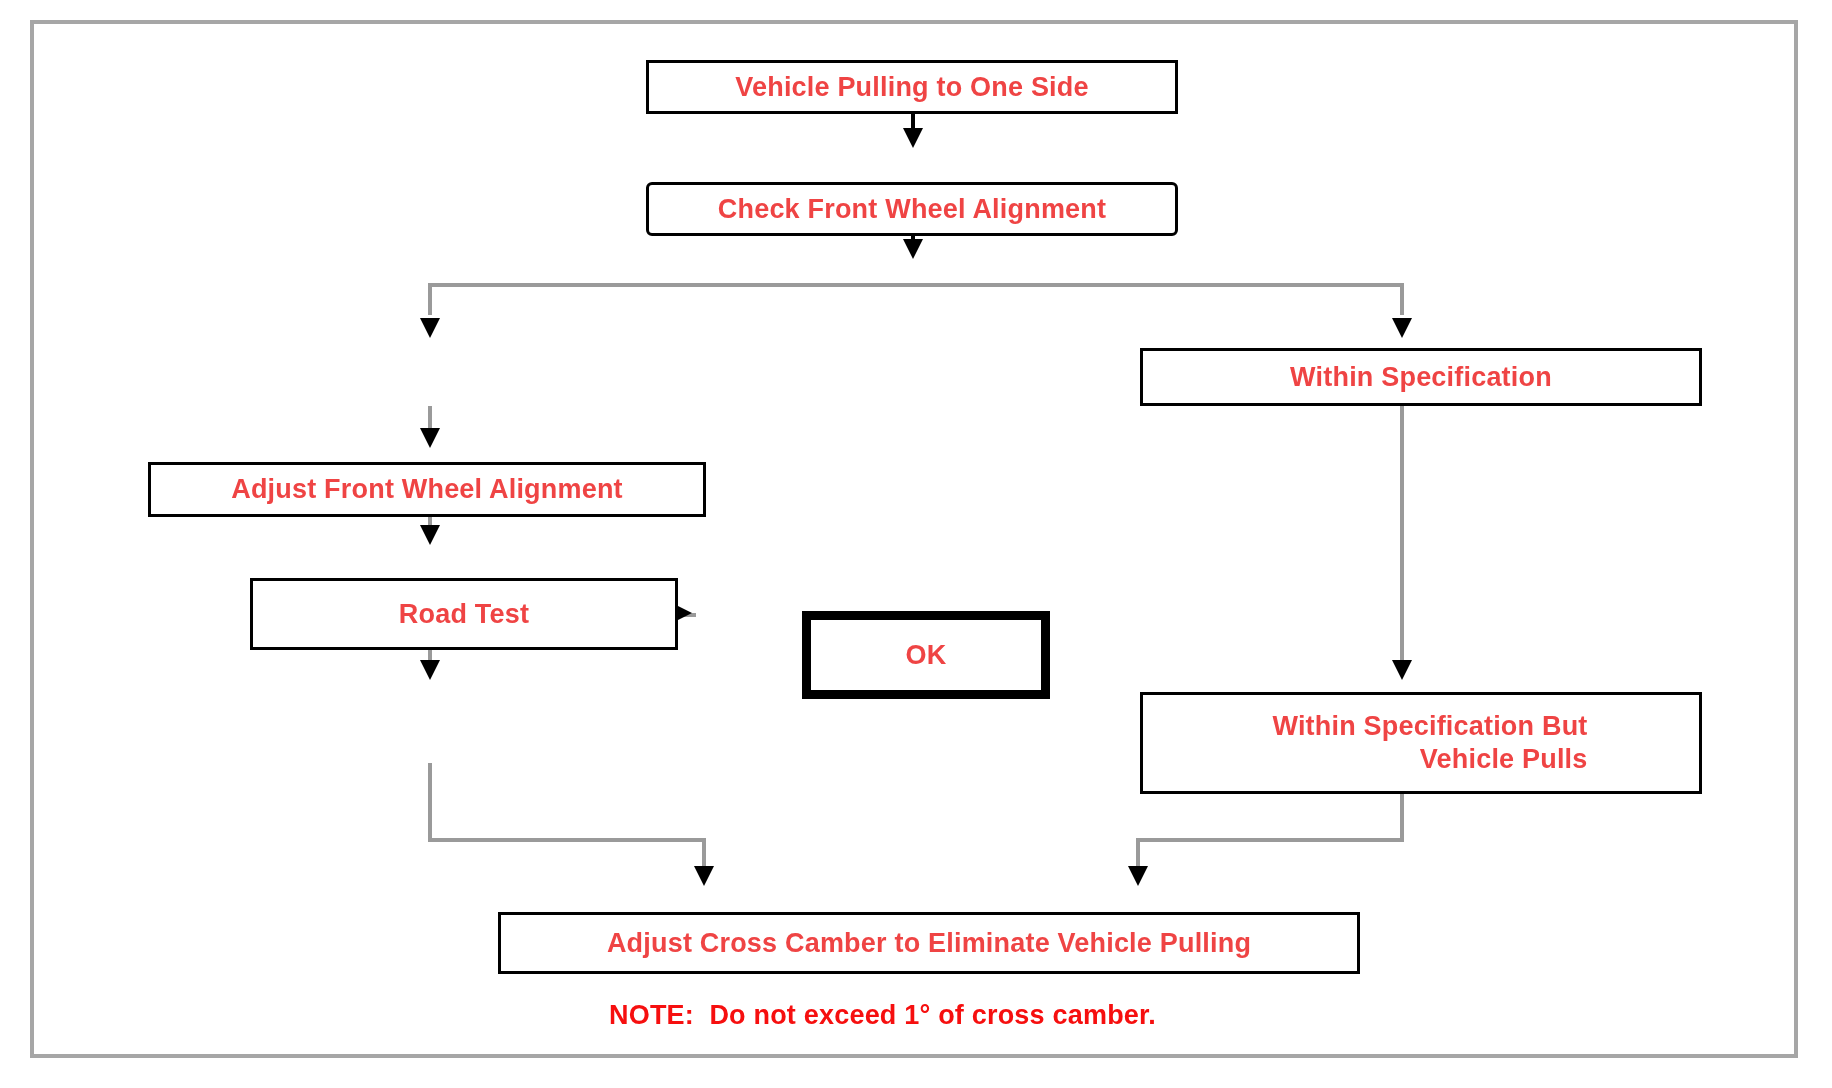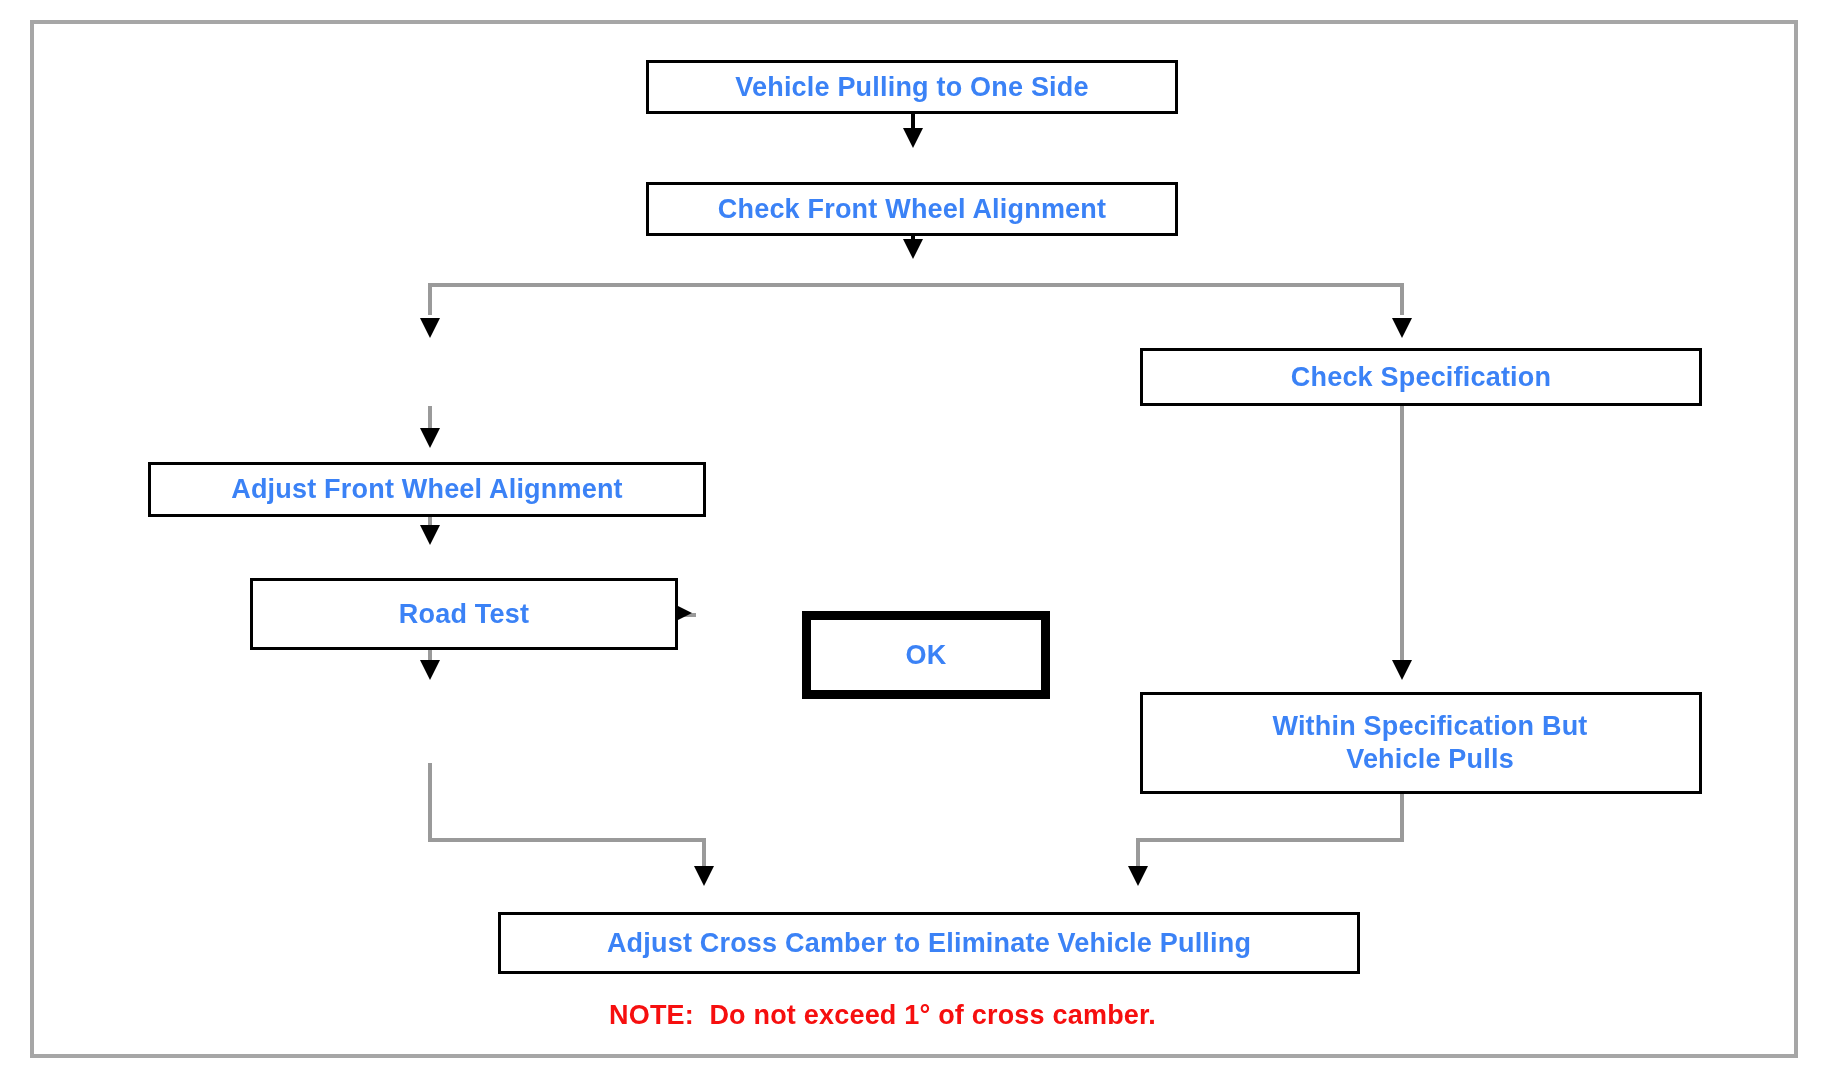--- a/index.html
+++ b/index.html
@@ -30,22 +30,22 @@
   }
   
   .node {
     position: absolute;
     box-sizing: border-box;
     background: #ffffff;
     border: 3px solid #000000;
     display: flex;
     align-items: center;
     justify-content: center;
-    text-align: center;
-    color: #3b82f6;
+    text-align: right;
+    color: #ef4444;
     font-size: 27px;
     font-weight: 600;
     letter-spacing: 0.2px;
     line-height: 1.22;
     z-index: 5;
   }
   .node.thick {
     border: 9px solid #000000;
   }
   
@@ -133,24 +133,24 @@
   <div class="conn v" style="left:1400px; top:406px; height:266px;"></div>
   <div class="arrow-down" style="left:1392px; top:660px;"></div>
 
   <div class="conn v" style="left:1400px; top:791px; height:51px;"></div>
   <div class="conn h" style="left:1136px; top:838px; width:268px;"></div>
   <div class="conn v" style="left:1136px; top:838px; height:36px;"></div>
   <div class="arrow-down" style="left:1128px; top:866px;"></div>
 
   <div class="node" style="left:646px; top:60px; width:532px; height:54px;">Vehicle Pulling to One Side</div>
 
-  <div class="node" style="left:646px; top:182px; width:532px; height:54px;">Check Front Wheel Alignment</div>
+  <div class="node" style="left:646px; top:182px; width:532px; height:54px;border-radius:6px;">Check Front Wheel Alignment</div>
 
 
-  <div class="node" style="left:1140px; top:348px; width:562px; height:58px;">Check Specification</div>
+  <div class="node" style="left:1140px; top:348px; width:562px; height:58px;">Within Specification</div>
 
   <div class="node" style="left:148px; top:462px; width:558px; height:55px;">Adjust Front Wheel Alignment</div>
 
   <div class="node" style="left:250px; top:578px; width:428px; height:72px;">Road Test</div>
 
   <div class="node thick" style="left:802px; top:568px; width:248px; height:88px;margin-top:43px;">OK</div>
 
 
   <div class="node" style="left:1140px; top:692px; width:562px; height:102px; white-space:pre-line;padding-left:18px;">Within Specification But
 Vehicle Pulls</div>

